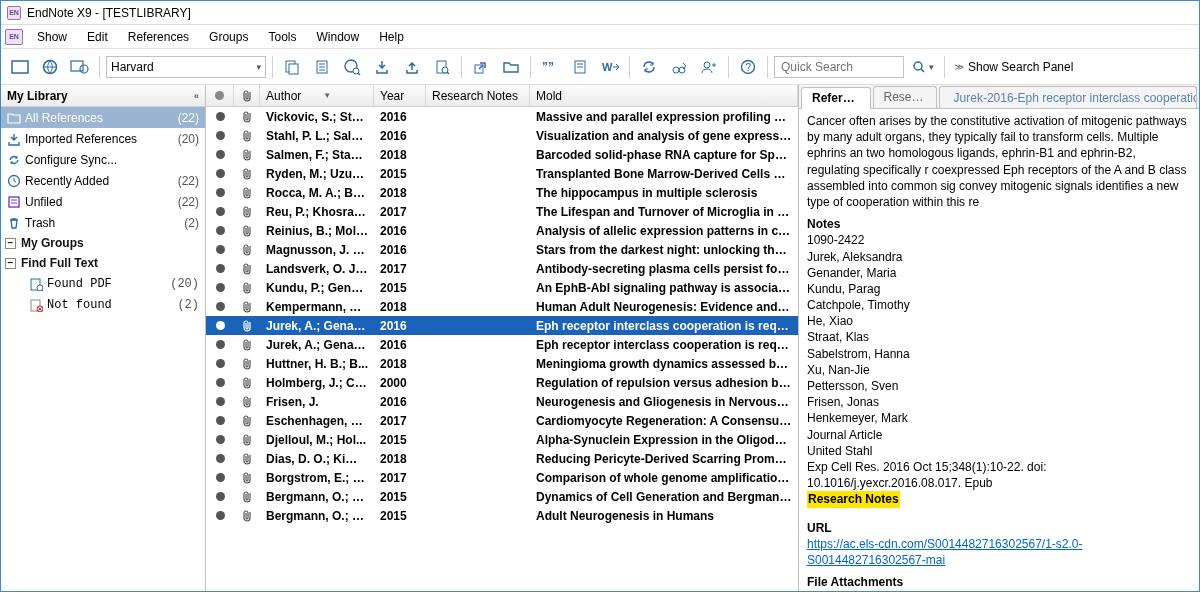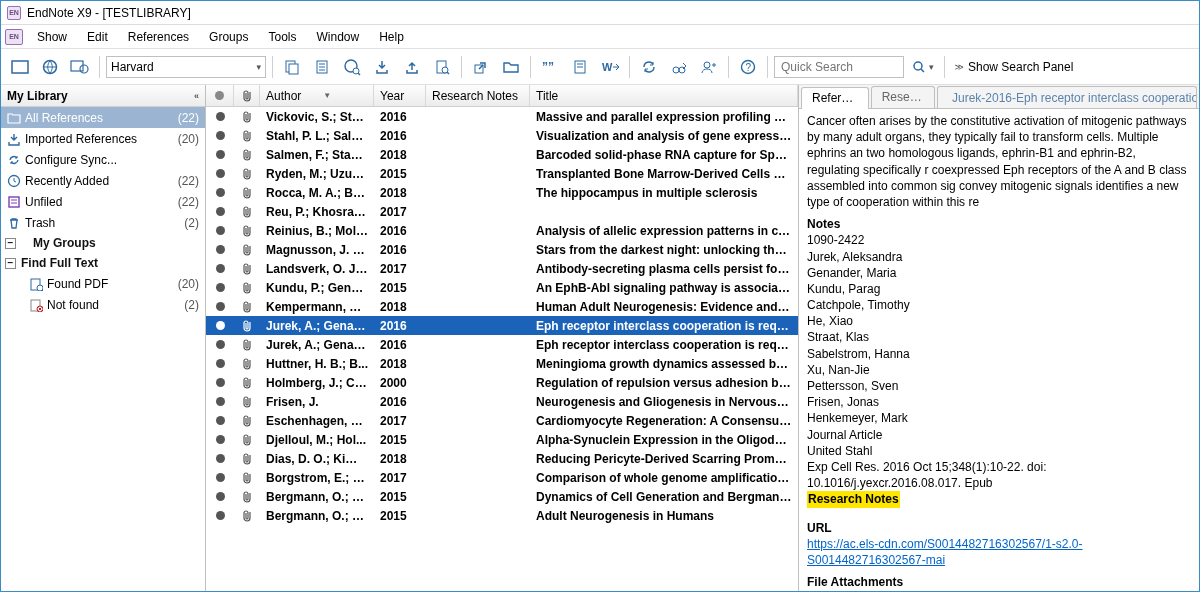--- a/index.html
+++ b/index.html
@@ -19,21 +19,21 @@
 .toolbar .search-lens { display: flex; align-items: center; gap: 3px; color: #2d6aa3; padding: 0 4px;}
 .toolbar .show-search { display: flex; align-items: center; gap: 4px; color: #000; padding: 0 4px; cursor: pointer;}
 .main { flex: 1; display: flex; overflow: hidden; }
 .sidebar { width: 205px; border-right: 1px solid #c0c0c0; display: flex; flex-direction: column; background: #fff; }
 .sidebar-head { height: 22px; background: linear-gradient(#fdfdfd,#ececec); border-bottom: 1px solid #d0d0d0; display: flex; align-items: center; padding: 0 6px; font-weight: bold; font-size: 12px; justify-content: space-between;}
 .sidebar-item { height: 21px; display: flex; align-items: center; padding: 0 6px; gap: 4px; cursor: pointer; font-size: 12px; }
 .sidebar-item .count { margin-left: auto; color: #555; }
 .sidebar-item.active { background: #9bb4d2; color: #fff; }
 .sidebar-item.active .count { color: #fff; }
 .sidebar-group { height: 20px; display: flex; align-items: center; padding: 0 4px; gap: 3px; font-weight: bold; font-size: 12px; color: #111; }
-.sidebar-sub { padding-left: 28px; }
+.sidebar-sub { padding-left: 28px; font-family: Liberation Mono, monospace; }
 .icon { width: 14px; height: 14px; display: inline-flex; align-items: center; justify-content: center; flex-shrink: 0;}
 .refs { flex: 1; display: flex; flex-direction: column; border-right: 1px solid #c0c0c0; overflow: hidden; min-width: 0;}
 .refs-head { height: 22px; background: linear-gradient(#fdfdfd,#ececec); border-bottom: 1px solid #d0d0d0; display: flex; align-items: center; font-size: 12px; }
 .refs-head .col { padding: 0 6px; border-right: 1px solid #d8d8d8; height: 100%; display: flex; align-items: center; font-weight: normal; gap: 20px; }
 .col-read { width: 28px; justify-content: center;}
 .col-clip { width: 26px; justify-content: center;}
 .col-author { width: 114px; }
 .col-year { width: 52px; }
 .col-notes { width: 104px; }
 .col-title { flex: 1; }
@@ -41,21 +41,21 @@
 .row { height: 19px; display: flex; align-items: center; font-size: 12px; white-space: nowrap; }
 .row.selected { background: #1a63b8; color: #fff; font-weight: bold; }
 .row.selected .dot { background: #fff; }
 .row .cell { padding: 0 6px; overflow: hidden; text-overflow: ellipsis; }
 .dot { width: 9px; height: 9px; border-radius: 50%; background: #555; }
 .clip { color: #555; font-size: 12px; }
 .bold-title { font-weight: bold; }
 .detail { width: 400px; display: flex; flex-direction: column; overflow: hidden; }
 .detail-tabs { height: 24px; display: flex; align-items: flex-end; background: #f4f4f4; border-bottom: 1px solid #c0c0c0; padding-left: 2px; gap: 0; font-size: 12px; }
 .detail-tab { height: 22px; padding: 3px 10px; border: 1px solid #c0c0c0; border-bottom: none; background: #f4f4f4; color: #666; border-top-left-radius: 3px; border-top-right-radius: 3px; cursor:pointer; margin-right: 2px; white-space: nowrap; overflow: hidden; text-overflow: ellipsis; }
-.detail-tab.active { background: #fff; color: #000; font-weight: normal; position: relative; top: 1px; }
+.detail-tab.active { background: #fff; color: #000; font-weight: bold; position: relative; top: 1px; }
 .detail-tab.pdf { display: flex; align-items: center; gap: 4px; max-width: 260px; color: #5a84ad; }
 .detail-body { flex: 1; padding: 4px 8px; overflow: hidden; font-size: 12px; line-height: 1.35; }
 .detail-body .abs { margin-bottom: 6px; }
 .detail-body .sec-head { font-weight: bold; margin-top: 4px; }
 .detail-body .highlight { background: #ffe600; font-weight: bold; display: inline-block; padding: 0 1px;}
 .detail-body a { color: #0066cc; text-decoration: underline; }
 .pdf-icon { width: 26px; height: 28px; border: 1px solid #a00; background: #fff; position: relative; display: inline-block; }
 .pdf-icon::before { content: "PDF"; position: absolute; top: 1px; left: 0; right: 0; background: #c00; color: #fff; font-size: 7px; text-align: center; }
 .pdf-icon::after { content: "Adobe"; position: absolute; bottom: 1px; left: 0; right: 0; font-size: 6px; color: #444; text-align: center;}
 .chev { font-size: 9px; color: #555; }
@@ -285,21 +285,21 @@
                 <path d="M3 4h8M5 4V3h4v1M4 4l1 8h4l1-8" fill="none" stroke="#2d6aa3" stroke-width="1.3"></path>
               </svg>
             </span>
             <span>Trash</span>
             <span class="count">(2)</span>
           </div>
         </div>
       <div id="sb-groups">
           <div class="sidebar-group">
             <span style="width:11px;height:11px;border:1px solid #888;display:inline-flex;align-items:center;justify-content:center;font-size:10px;line-height:1">−</span>
-            <span style="margin-left:14px">My Groups</span>
+            <span style="margin-left:2px">My Groups</span>
           </div>
           <div class="sidebar-group">
             <span style="width:11px;height:11px;border:1px solid #888;display:inline-flex;align-items:center;justify-content:center;font-size:10px;line-height:1">−</span>
             <span style="margin-left:2px">Find Full Text</span>
           </div>
           <div class="sidebar-item sidebar-sub">
             <span class="icon">
               <svg width="14" height="14">
                 <rect x="2" y="2" width="9" height="11" fill="none" stroke="#2d6aa3"></rect>
                 <circle cx="11" cy="11" r="3" fill="#fff" stroke="#2d6aa3"></circle>
@@ -333,21 +333,21 @@
           <svg width="12" height="14">
               <path d="M9 3v6a3 3 0 0 1-6 0V4a2 2 0 0 1 4 0v5a1 1 0 0 1-2 0V4" fill="none" stroke="#555" stroke-width="1.2"></path>
             </svg>
         </div>
         <div class="col col-author">
             <span>Author</span>
             <span class="sort-ind">▼</span>
           </div>
         <div class="col col-year">Year</div>
         <div class="col col-notes">Research Notes</div>
-        <div class="col col-title">Title</div>
+        <div class="col col-title">Mold</div>
       </div>
       <div class="refs-body" id="refs-body">
           <div class="row">
             <div class="cell col-read" style="display:flex;justify-content:center">
               <span class="dot"></span>
             </div>
             <div class="cell col-clip clip" style="display:flex;justify-content:center;color:#555">
               <svg width="12" height="14">
                 <path d="M9 3v6a3 3 0 0 1-6 0V4a2 2 0 0 1 4 0v5a1 1 0 0 1-2 0V4" fill="none" stroke="currentColor" stroke-width="1.2"></path>
               </svg>
@@ -418,20 +418,21 @@
               <span class="dot"></span>
             </div>
             <div class="cell col-clip clip" style="display:flex;justify-content:center;color:#555">
               <svg width="12" height="14">
                 <path d="M9 3v6a3 3 0 0 1-6 0V4a2 2 0 0 1 4 0v5a1 1 0 0 1-2 0V4" fill="none" stroke="currentColor" stroke-width="1.2"></path>
               </svg>
             </div>
             <div class="cell col-author bold-title">Reu, P.; Khosravi,...</div>
             <div class="cell col-year bold-title">2017</div>
             <div class="cell col-notes"></div>
+            <div class="cell col-title bold-title">The Lifespan and Turnover of Microglia in the</div>
           </div>
           <div class="row">
             <div class="cell col-read" style="display:flex;justify-content:center">
               <span class="dot"></span>
             </div>
             <div class="cell col-clip clip" style="display:flex;justify-content:center;color:#555">
               <svg width="12" height="14">
                 <path d="M9 3v6a3 3 0 0 1-6 0V4a2 2 0 0 1 4 0v5a1 1 0 0 1-2 0V4" fill="none" stroke="currentColor" stroke-width="1.2"></path>
               </svg>
             </div>

